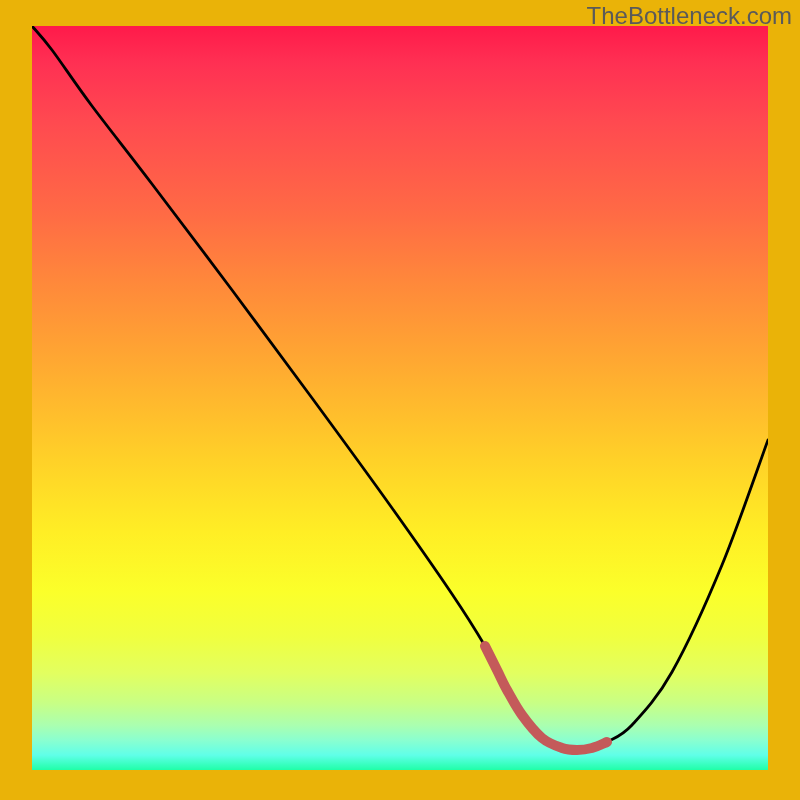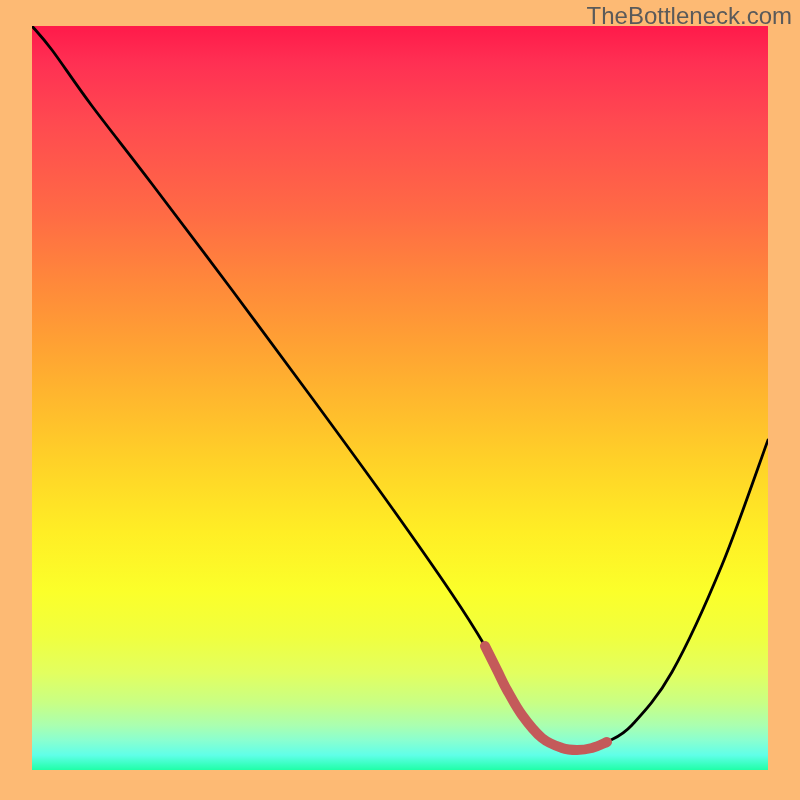--- a/index.html
+++ b/index.html
@@ -1,21 +1,21 @@
 <!DOCTYPE html>
 <html><head>
 <meta charset="utf-8">
 <style>
   * { margin: 0; padding: 0; box-sizing: border-box; }
   html, body { width: 800px; height: 800px; overflow: hidden; background: #000; }
   .container {
     position: relative;
     width: 800px;
     height: 800px;
-    background: #fdba74;
+    background: #eab308;
   }
   .watermark {
     position: absolute;
     top: 2px;
     right: 8px;
     font-family: Arial, Helvetica, sans-serif;
     font-size: 24px;
     font-weight: 500;
     color: #5a5a5a;
     z-index: 10;

